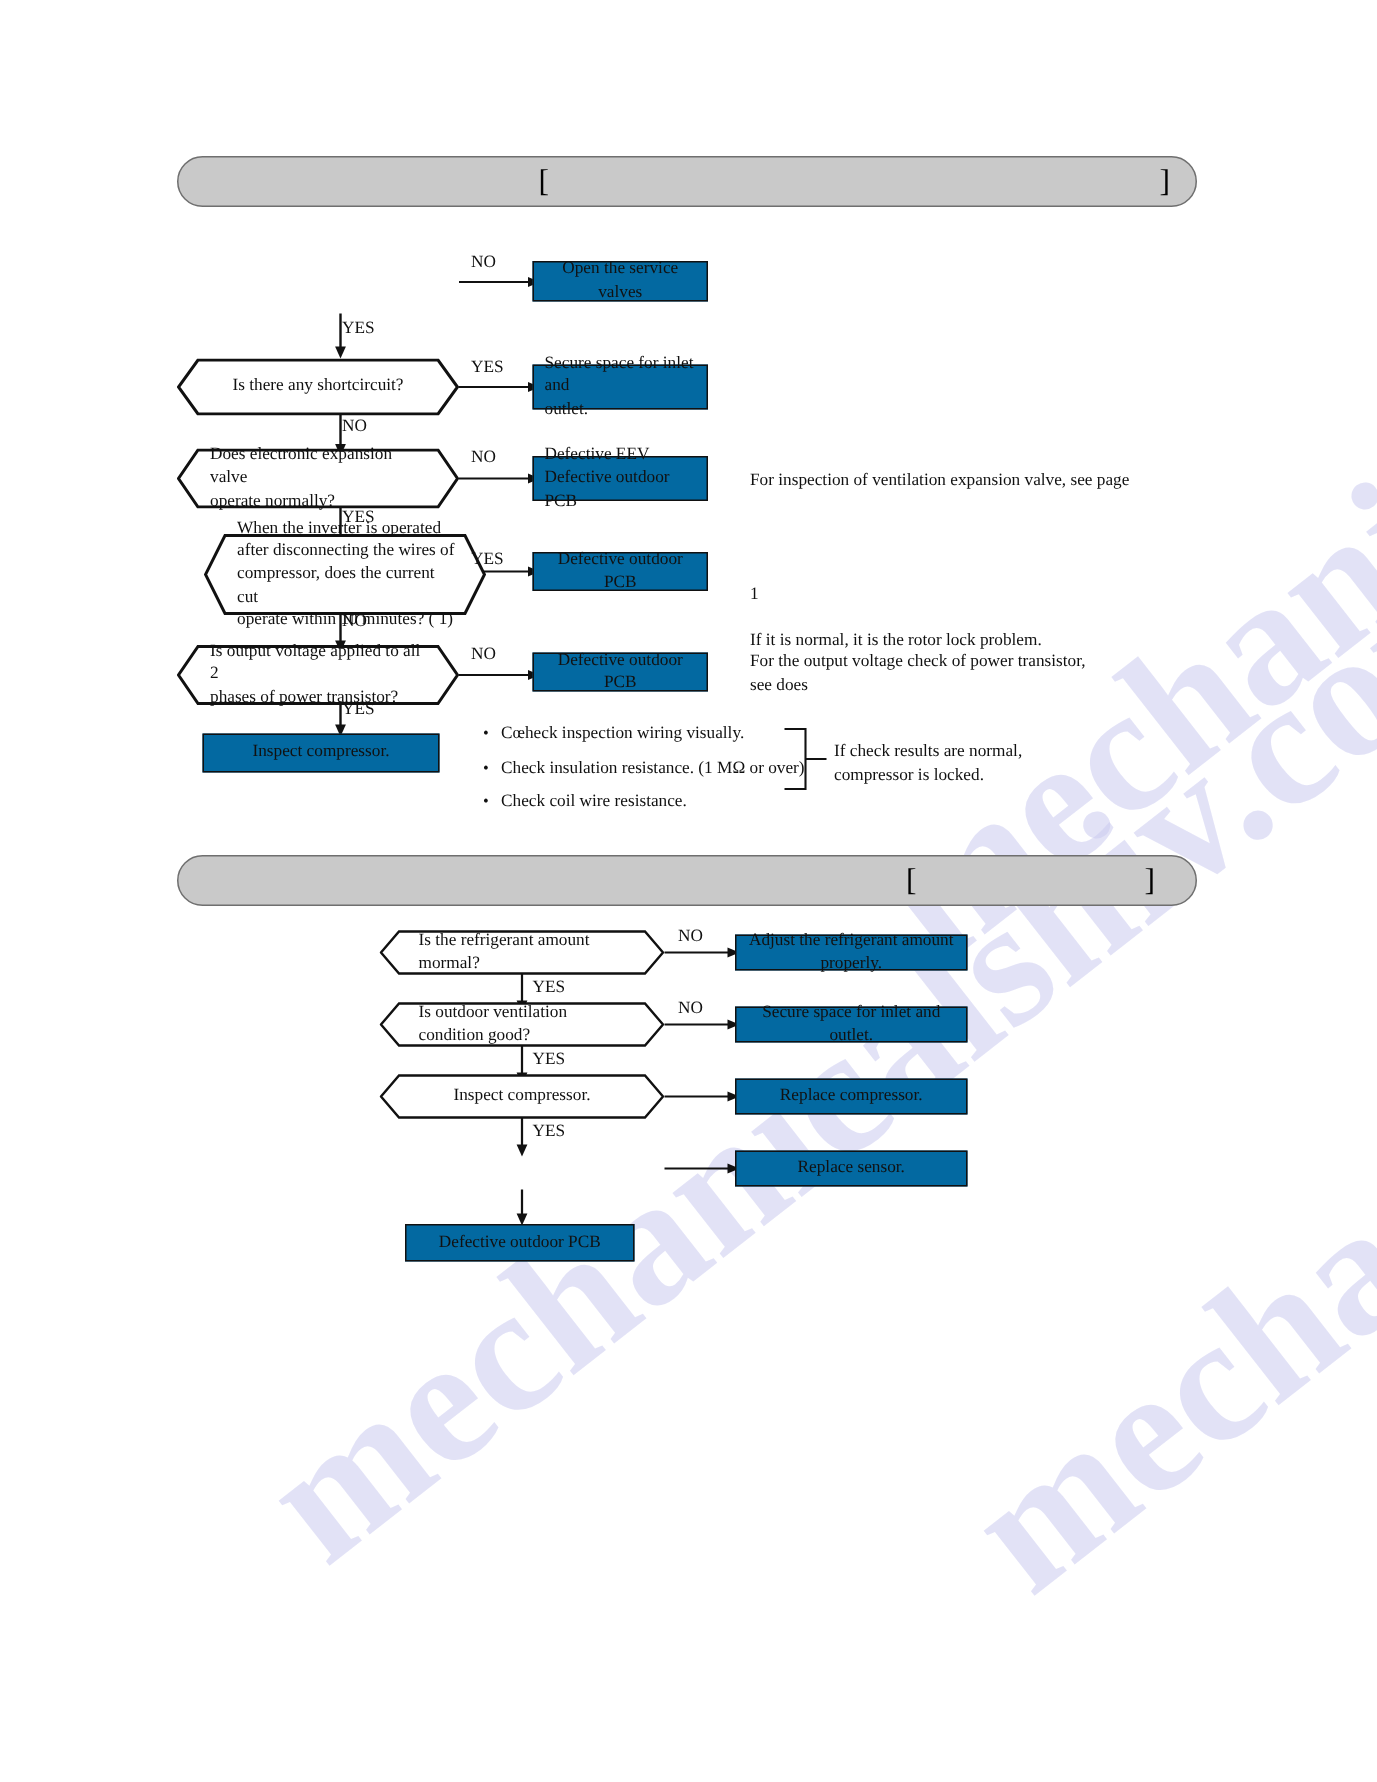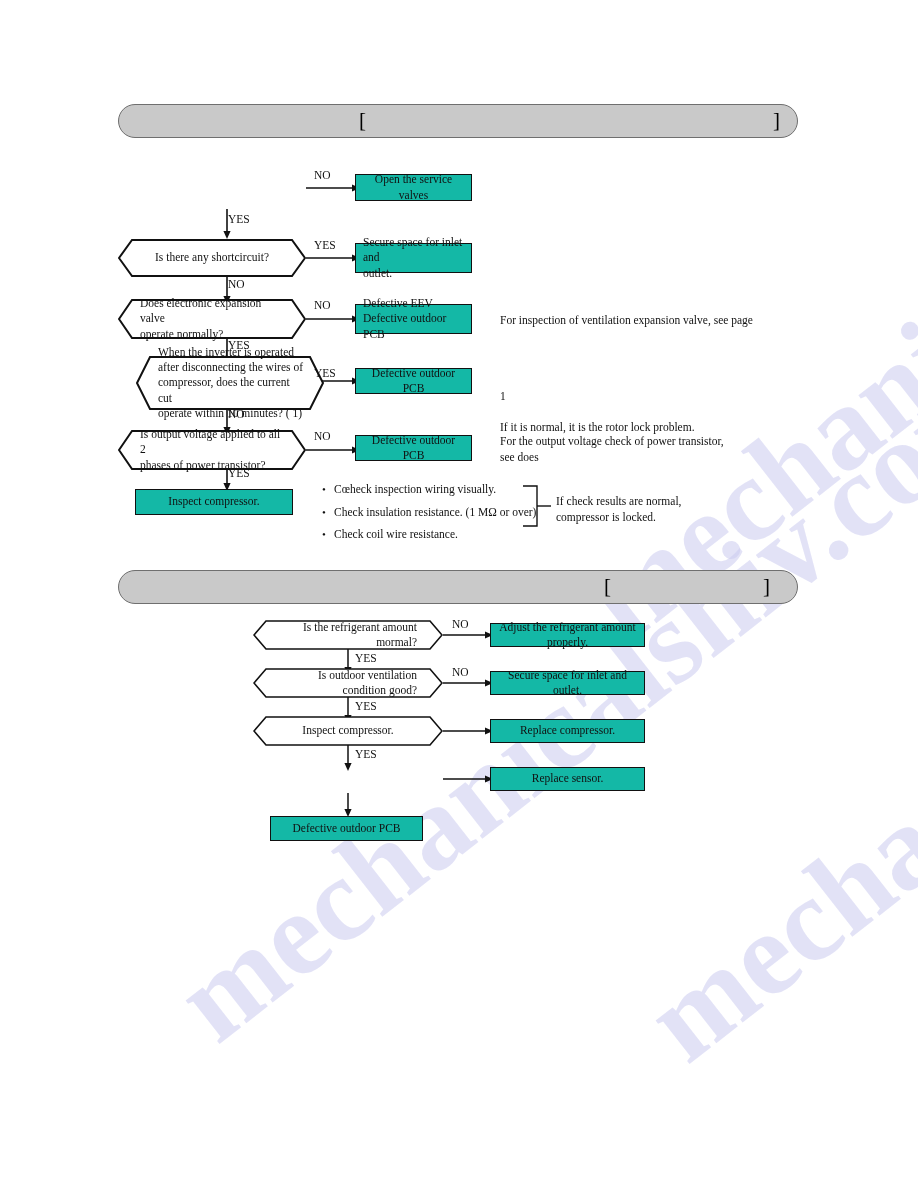--- a/index.html
+++ b/index.html
@@ -85,28 +85,28 @@
   .hex.align-left .hex-label {
     align-items: flex-start;
     padding-left: 22px;
     padding-right: 18px;
     text-align: left;
   }
   .hex.align-center .hex-label {
     align-items: center;
     padding-left: 26px;
     padding-right: 26px;
-    text-align: right;
+    text-align: left;
   }
 
   .rect {
     position: absolute;
     box-sizing: border-box;
     border: 1.6px solid #111111;
-    background: #14b8a6;
+    background: #0369a1;
     display: flex;
     flex-direction: column;
     justify-content: center;
     font-size: 11.5px;
     line-height: 1.32;
     white-space: pre-line;
     z-index: 3;
   }
   .rect.align-left {
     align-items: flex-start;

